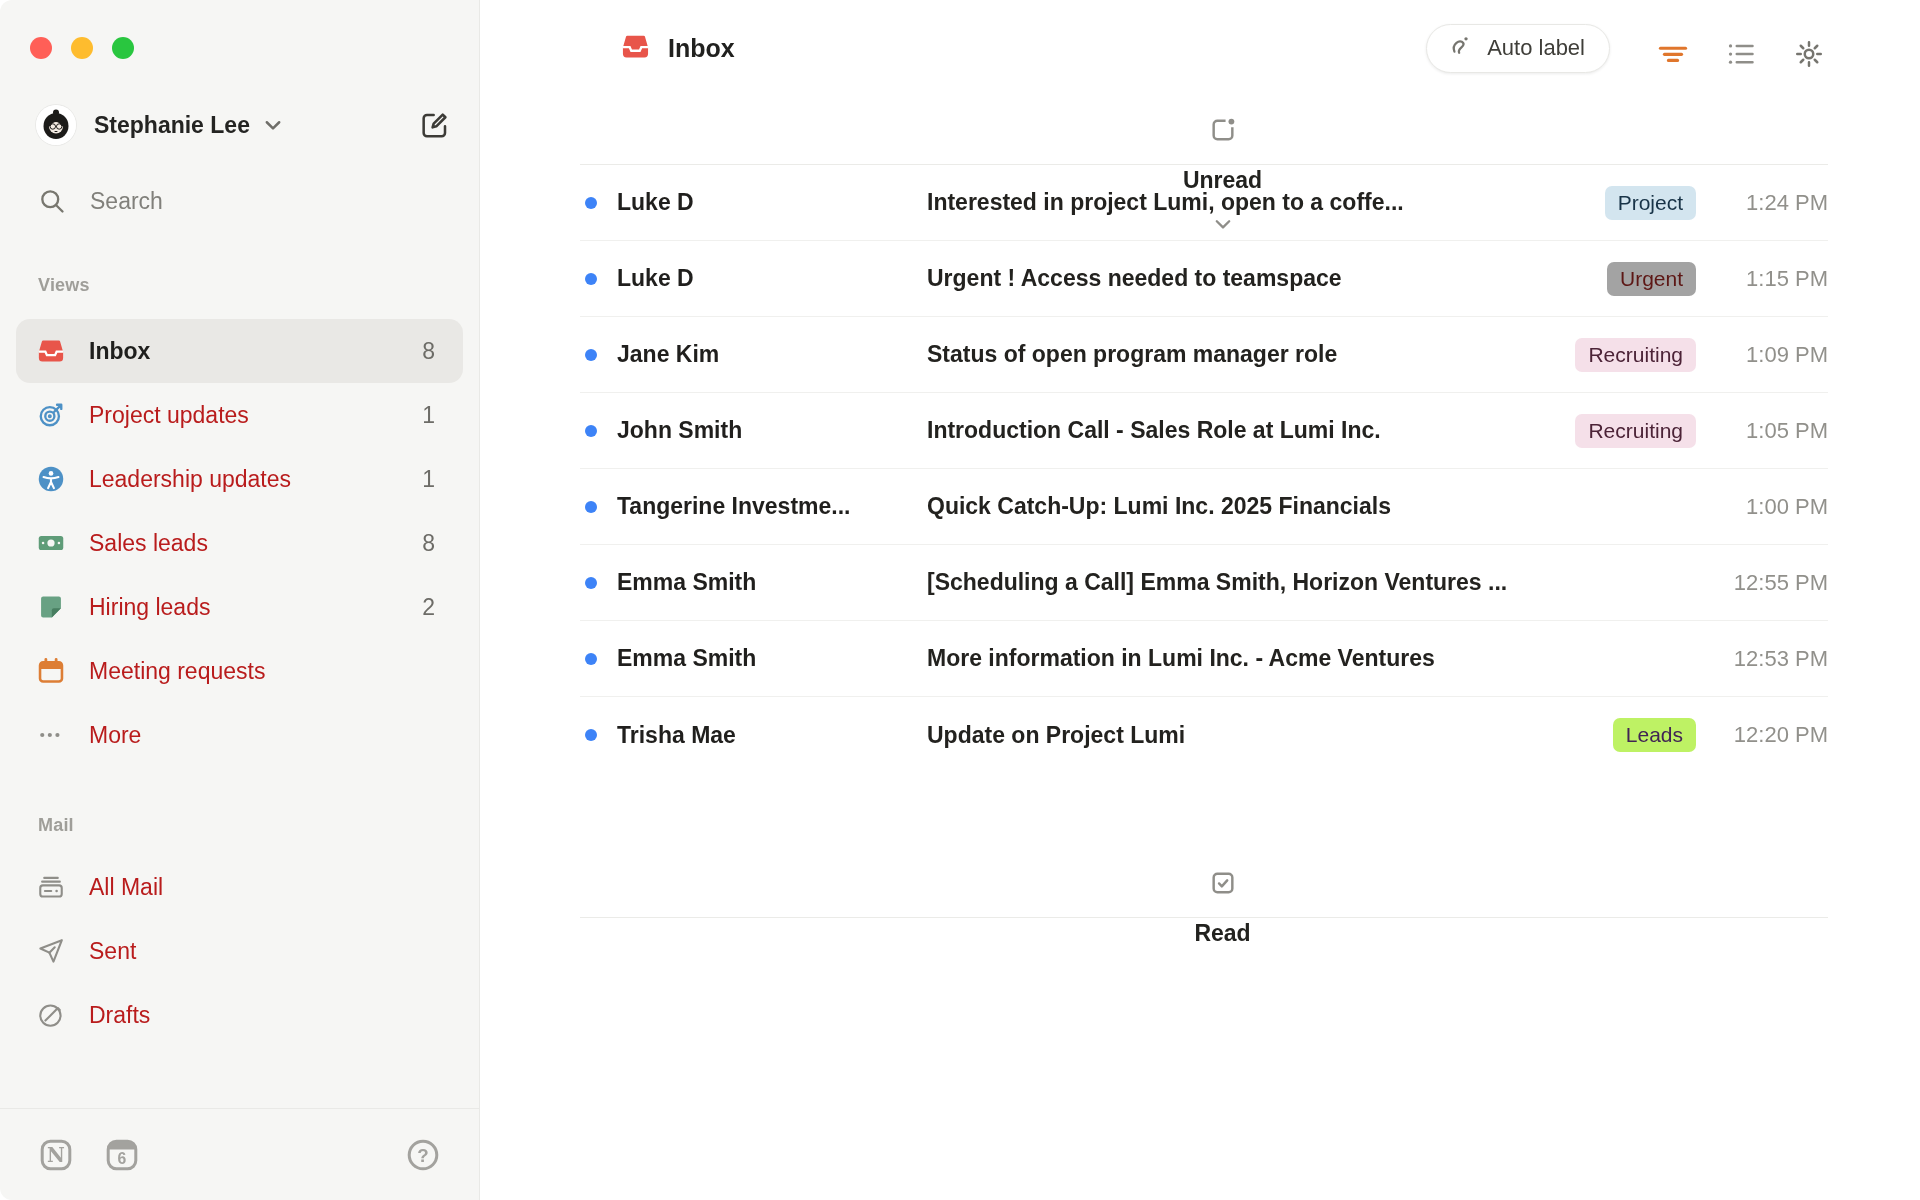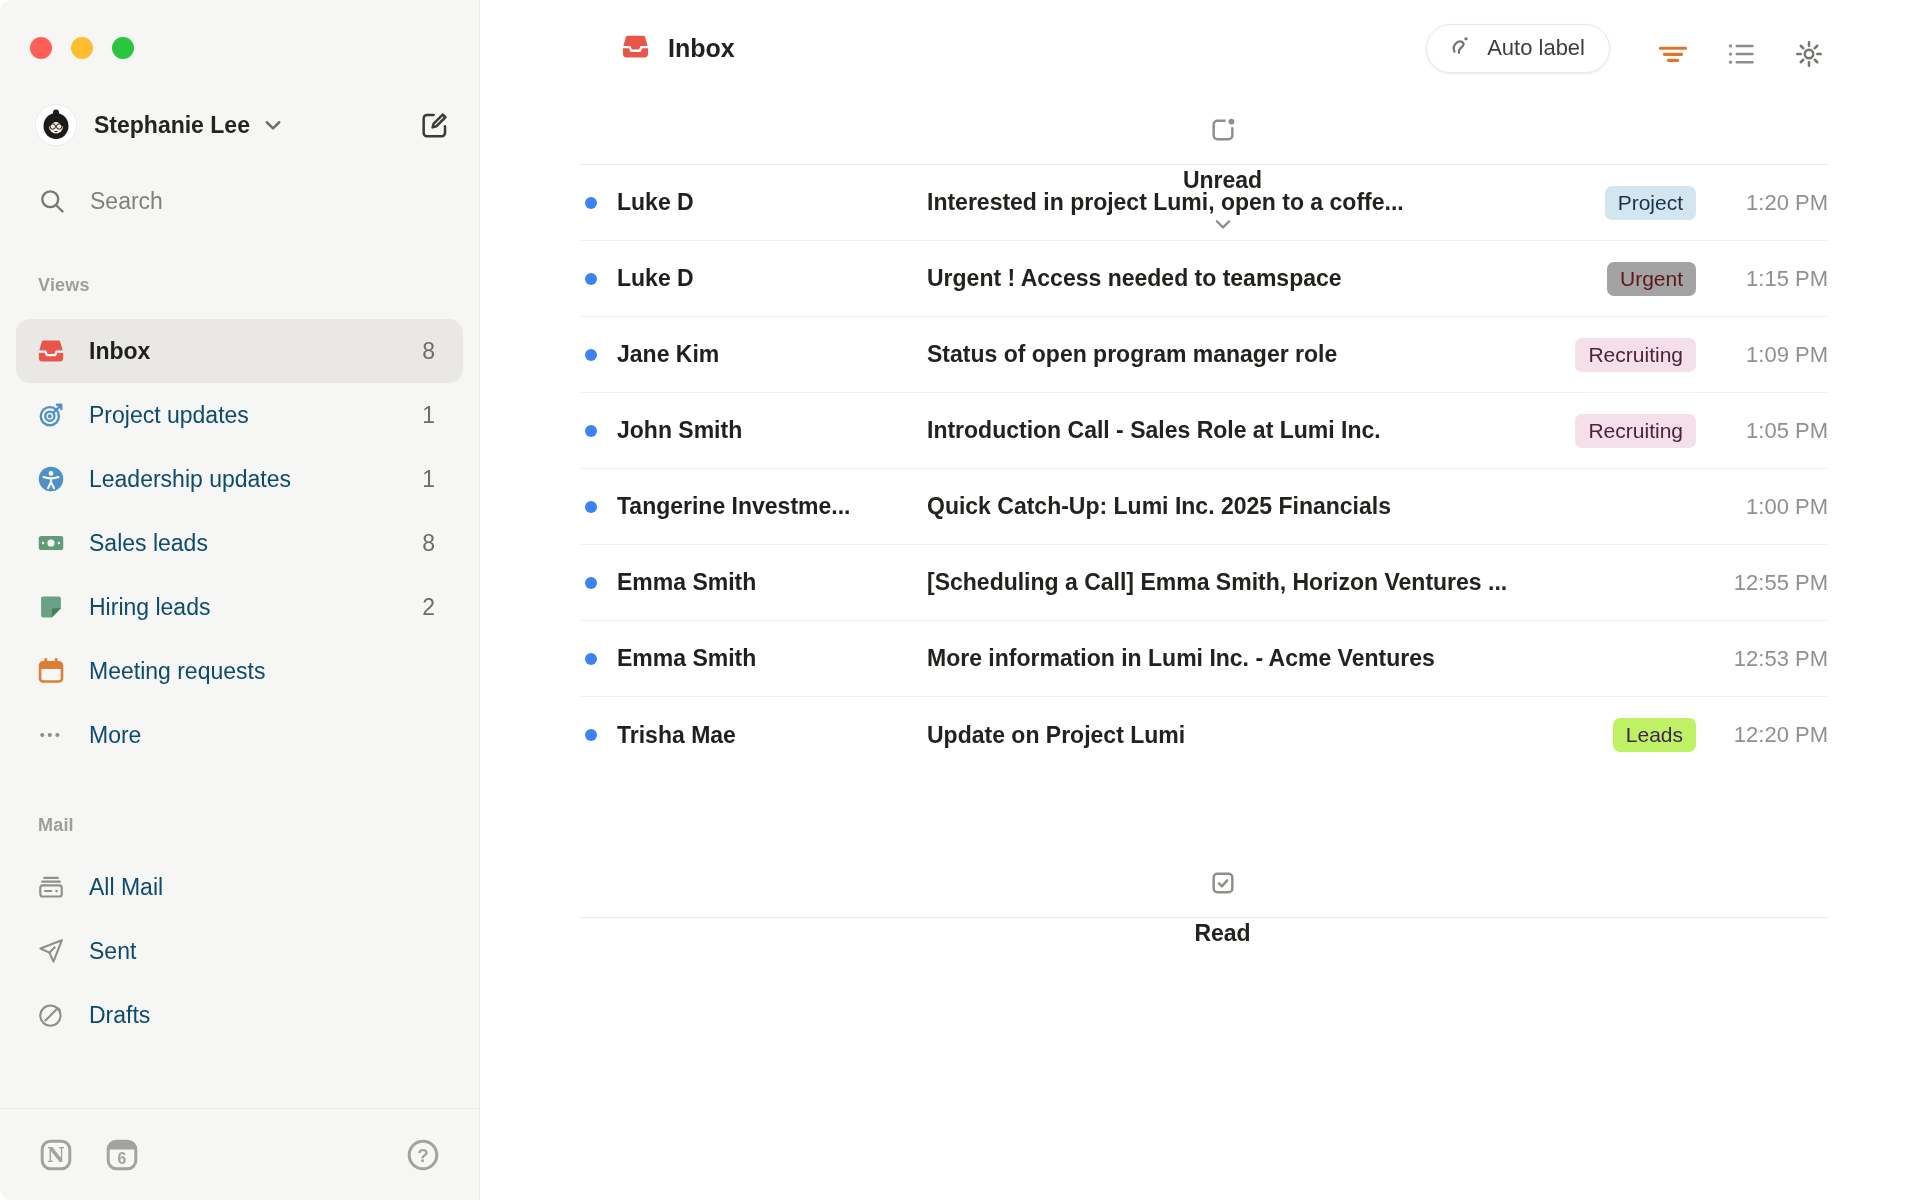--- a/index.html
+++ b/index.html
@@ -32,21 +32,21 @@
   .section-label.mail-label { margin-top:48px; }
 
   .nav { margin-top:20px; }
   .nav.mail-nav { margin-top:16px; }
   .nav-item {
     height:64px; margin:0 16px; padding:0 28px 0 21px; border-radius:14px;
     display:flex; align-items:center; cursor:pointer;
   }
   .nav-item.selected { background:#e9e8e5; }
   .nav-item .nicon { width:28px; height:28px; flex-shrink:0; display:flex; align-items:center; justify-content:center; }
-  .nav-item .nlabel { margin-left:24px; font-size:23px; color:#0c4a6e; font-weight:400; white-space:nowrap; }
+  .nav-item .nlabel { margin-left:24px; font-size:23px; color:#b91c1c; font-weight:400; white-space:nowrap; }
   .nav-item.selected .nlabel { font-weight:700; color:#1f1f1d; }
   .nav-item .ncount { margin-left:auto; font-size:23px; color:#6d6c67; }
 
   .sidebar-spacer { flex:1; }
   .sidebar-footer {
     height:92px; border-top:1px solid #e9e9e6;
     display:flex; align-items:center; padding:0 38px; gap:30px;
   }
   .footer-icon { width:36px; height:36px; display:flex; align-items:center; justify-content:center; cursor:pointer; }
   .footer-icon.help { margin-left:auto; }
@@ -343,21 +343,21 @@
       </span>
     </div>
     <div class="hr"></div>
 
     <div class="email-list">
         <div class="email-row">
     <span class="dot" style="background: rgb(61, 131, 247);"></span>
     <span class="sender">Luke D</span>
     <span class="subject">Interested in project Lumi, open to a coffe...</span>
     <span class="badge" style="background: rgb(211, 229, 239); color: rgb(24, 51, 71);">Project</span>
-    <span class="time">1:20 PM</span>
+    <span class="time">1:24 PM</span>
   </div>
         <div class="email-row">
     <span class="dot" style="background: rgb(61, 131, 247);"></span>
     <span class="sender">Luke D</span>
     <span class="subject">Urgent ! Access needed to teamspace</span>
     <span class="badge" style="background: #a3a3a3; color: rgb(93, 23, 21);">Urgent</span>
     <span class="time">1:15 PM</span>
   </div>
         <div class="email-row">
     <span class="dot" style="background: rgb(61, 131, 247);"></span>

